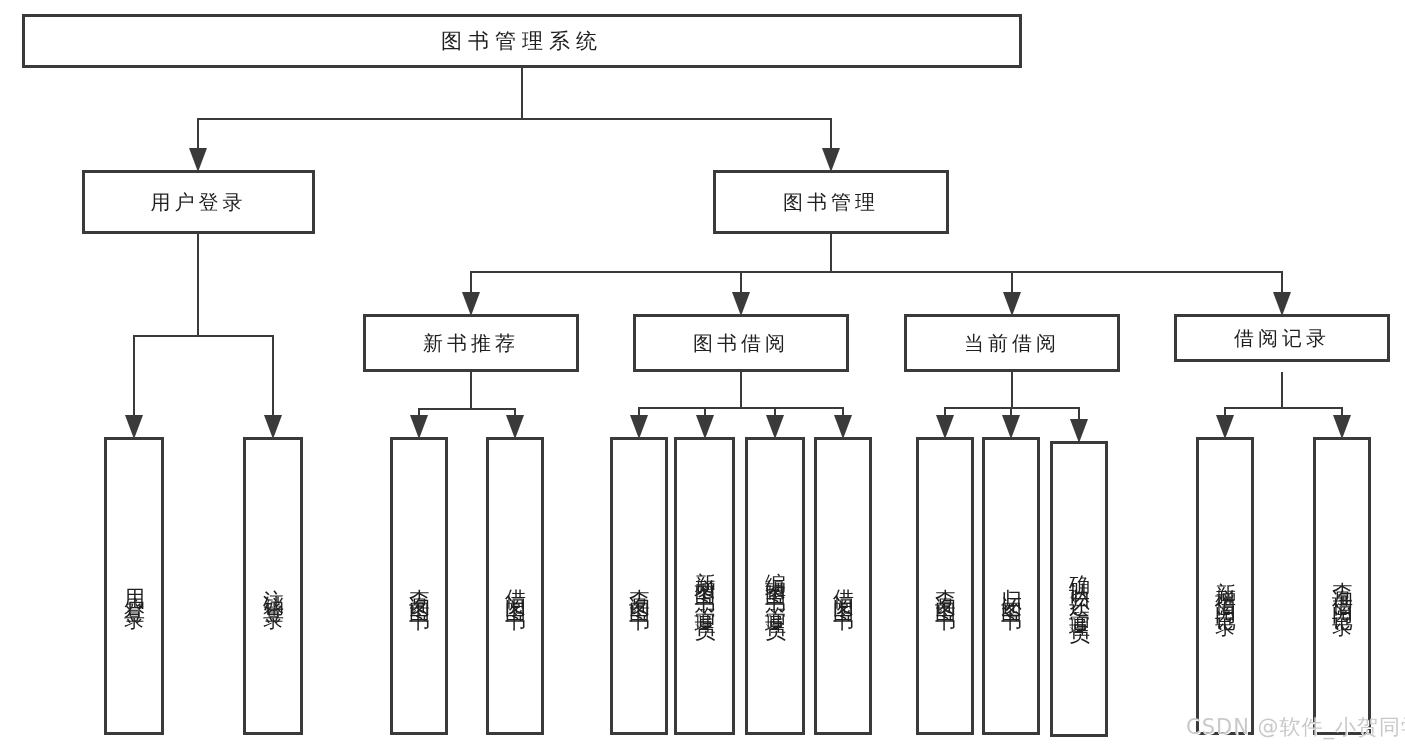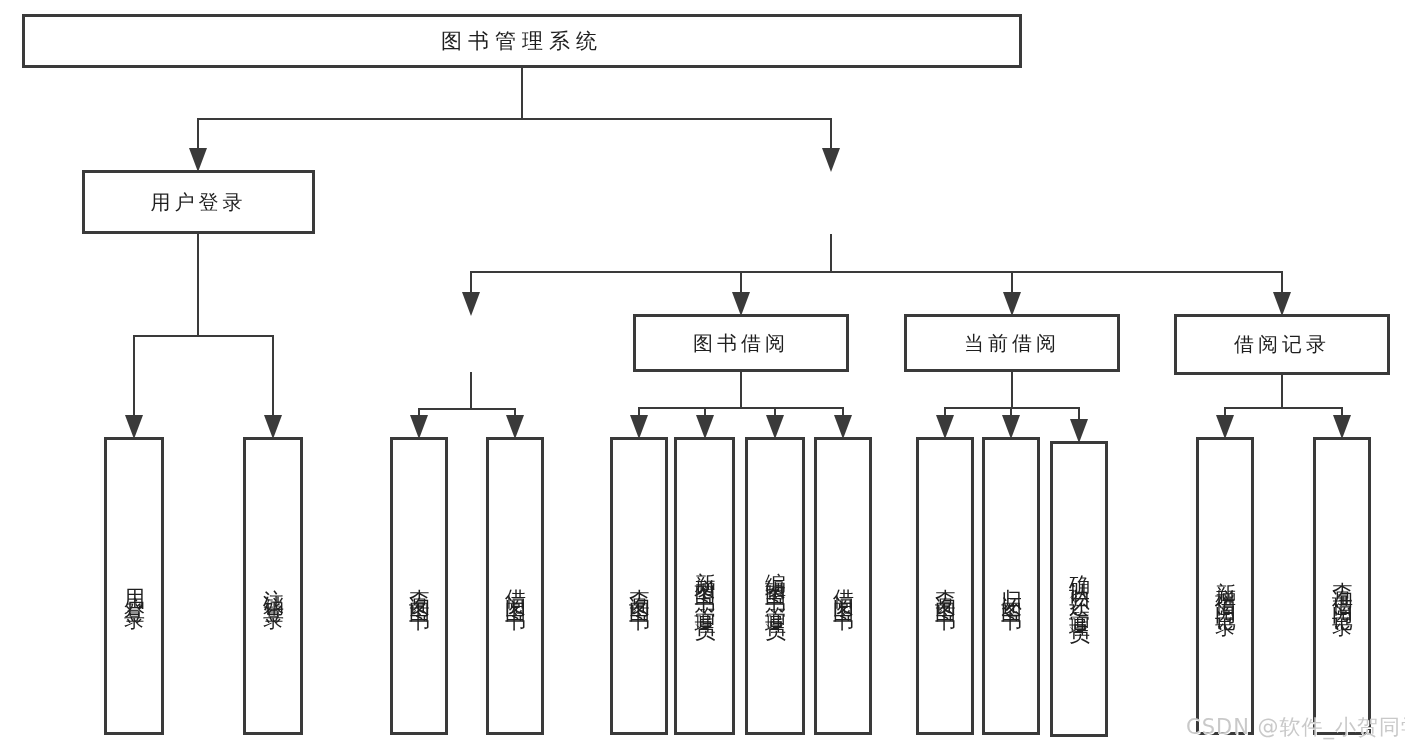--- a/index.html
+++ b/index.html
@@ -43,20 +43,21 @@
   <div class="hbox root" style="left:22px;top:14px;width:1000px;height:54px">图书管理系统</div>
 
   <div class="line" style="left:521px;top:68px;width:2px;height:52px"></div>
   <div class="line" style="left:197px;top:118px;width:635px;height:2px"></div>
   <div class="line" style="left:197px;top:118px;width:2px;height:34px"></div>
   <div class="arrow" style="left:189px;top:148px"></div>
   <div class="line" style="left:830px;top:118px;width:2px;height:34px"></div>
   <div class="arrow" style="left:822px;top:148px"></div>
 
   <div class="hbox" style="left:82px;top:170px;width:233px;height:64px">用户登录</div>
+  <div class="hbox" style="left:713px;top:170px;width:236px;height:64px">图书管理</div>
 
   <div class="line" style="left:197px;top:234px;width:2px;height:102px"></div>
   <div class="line" style="left:133px;top:335px;width:141px;height:2px"></div>
   <div class="line" style="left:133px;top:335px;width:2px;height:84px"></div>
   <div class="arrow" style="left:125px;top:415px"></div>
   <div class="line" style="left:272px;top:335px;width:2px;height:84px"></div>
   <div class="arrow" style="left:264px;top:415px"></div>
 
   <div class="vbox" style="left:104px;top:437px;width:60px;height:298px">
     <span>用户登录</span>
@@ -69,23 +70,24 @@
   <div class="line" style="left:470px;top:271px;width:812px;height:2px"></div>
   <div class="line" style="left:470px;top:271px;width:2px;height:25px"></div>
   <div class="arrow" style="left:462px;top:292px"></div>
   <div class="line" style="left:740px;top:271px;width:2px;height:25px"></div>
   <div class="arrow" style="left:732px;top:292px"></div>
   <div class="line" style="left:1011px;top:271px;width:2px;height:25px"></div>
   <div class="arrow" style="left:1003px;top:292px"></div>
   <div class="line" style="left:1281px;top:271px;width:2px;height:25px"></div>
   <div class="arrow" style="left:1273px;top:292px"></div>
 
+  <div class="hbox" style="left:363px;top:314px;width:216px;height:58px">新书推荐</div>
   <div class="hbox" style="left:633px;top:314px;width:216px;height:58px">图书借阅</div>
   <div class="hbox" style="left:904px;top:314px;width:216px;height:58px">当前借阅</div>
-  <div class="hbox" style="left:1174px;top:314px;width:216px;height:61px">借阅记录</div>
+  <div class="hbox" style="left:1174px;top:314px;width:216px;height:48px">借阅记录</div>
 
   <div class="line" style="left:470px;top:372px;width:2px;height:38px"></div>
   <div class="line" style="left:418px;top:408px;width:98px;height:2px"></div>
   <div class="line" style="left:418px;top:408px;width:2px;height:11px"></div>
   <div class="arrow" style="left:410px;top:415px"></div>
   <div class="line" style="left:514px;top:408px;width:2px;height:11px"></div>
   <div class="arrow" style="left:506px;top:415px"></div>
 
   <div class="vbox" style="left:390px;top:437px;width:58px;height:298px">
     <span>查询图书</span>

